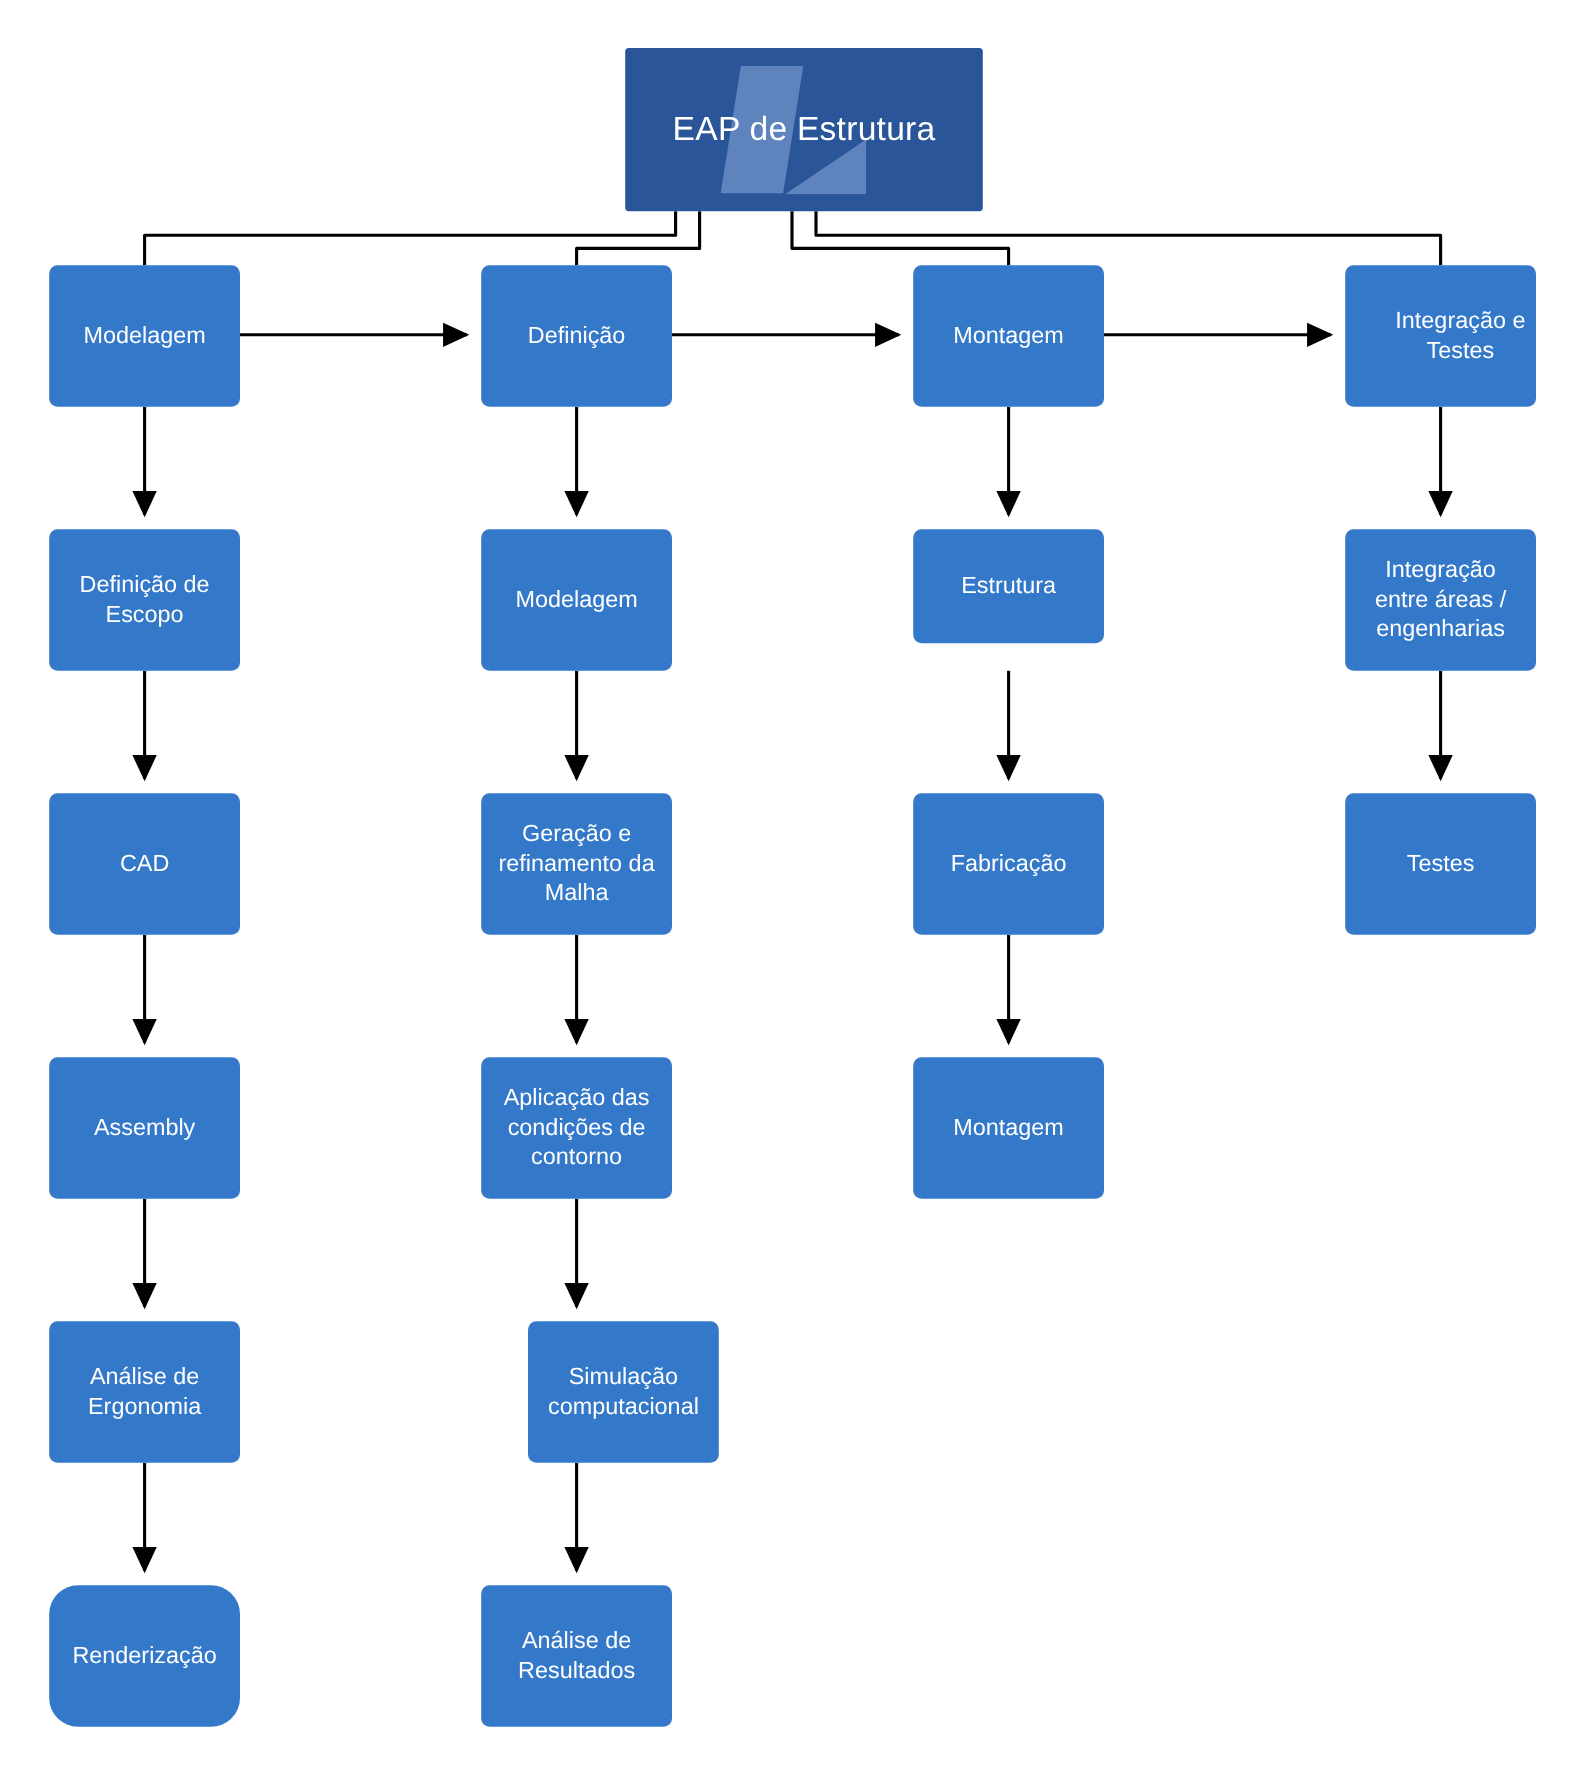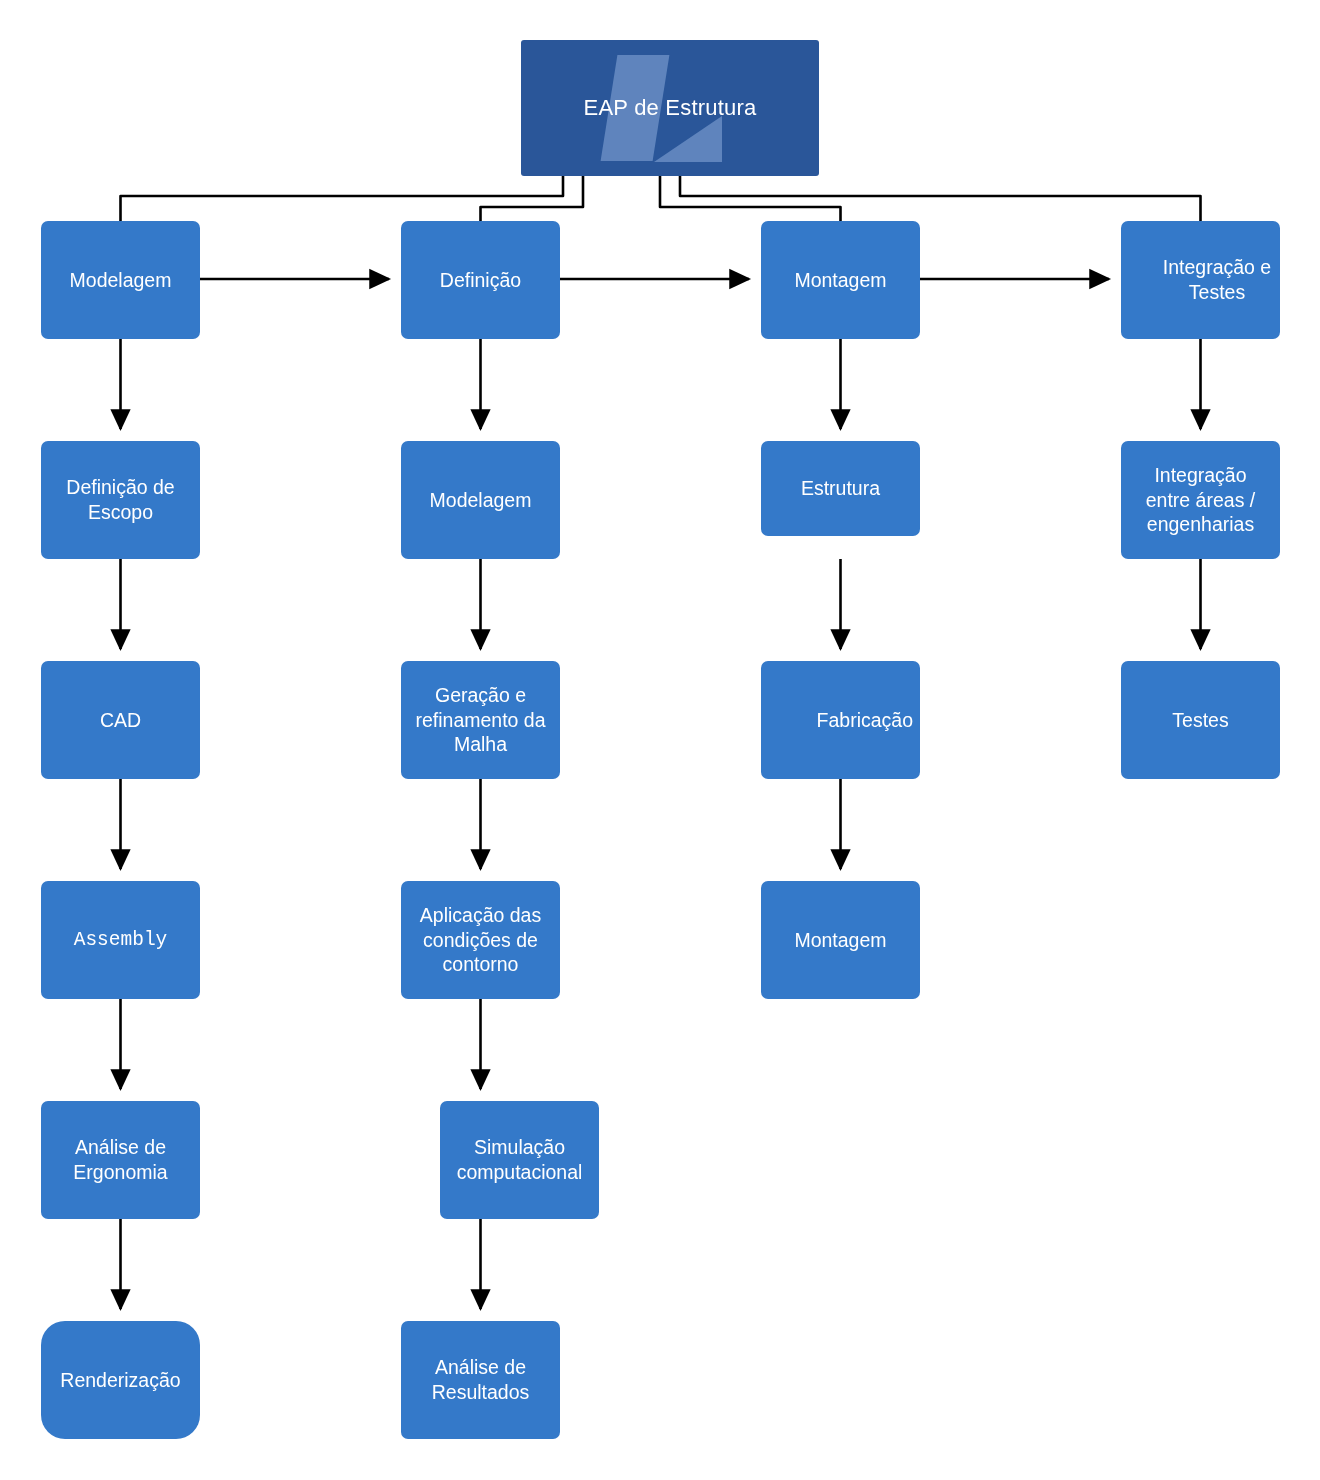--- a/index.html
+++ b/index.html
@@ -42,21 +42,21 @@
     z-index: 3;
   }
   .node.child {
     background: #3479C9;
     font-size: 19.5px;
     padding: 4px 7px;
   }
   .node.root {
     background: #2A5699;
     border-radius: 3px;
-    font-size: 22px;
+    font-size: 28px;
     overflow: hidden;
     letter-spacing: .2px;
   }
   .root .root-label {
     position: relative;
     z-index: 2;
   }
   
   .wm {
     position: absolute;
@@ -132,39 +132,39 @@
     <span class="wm wm-a"></span>
     <span class="wm wm-b"></span>
     <span class="root-label">EAP de Estrutura</span>
   </div>
 
   <div id="nodes-layer">
       <div class="node child" style="left: 41px; top: 221px; width: 159px; height: 118px;"><span>Modelagem</span></div>
       <div class="node child" style="left: 41px; top: 441px; width: 159px; height: 118px;"><span>Definição de
 Escopo</span></div>
       <div class="node child" style="left: 41px; top: 661px; width: 159px; height: 118px;"><span>CAD</span></div>
-      <div class="node child" style="left: 41px; top: 881px; width: 159px; height: 118px; font-family: Liberation Mono, monospace;"><span>Assembly</span></div>
+      <div class="node child" style="left: 41px; top: 881px; width: 159px; height: 118px;"><span>Assembly</span></div>
       <div class="node child" style="left: 41px; top: 1101px; width: 159px; height: 118px;"><span>Análise de
 Ergonomia</span></div>
       <div class="node child" style="left: 41px; top: 1321px; width: 159px; height: 118px; border-radius: 24px;"><span>Renderização</span></div>
       <div class="node child" style="left: 401px; top: 221px; width: 159px; height: 118px;"><span>Definição</span></div>
       <div class="node child" style="left: 401px; top: 441px; width: 159px; height: 118px;"><span>Modelagem</span></div>
       <div class="node child" style="left: 401px; top: 661px; width: 159px; height: 118px;"><span>Geração e
 refinamento da
 Malha</span></div>
       <div class="node child" style="left: 401px; top: 881px; width: 159px; height: 118px; text-align: center;"><span>Aplicação das
 condições de
 contorno</span></div>
       <div class="node child" style="left: 401px; top: 1101px; width: 159px; height: 118px; margin-left: 39px;"><span>Simulação
 computacional</span></div>
       <div class="node child" style="left: 401px; top: 1321px; width: 159px; height: 118px;"><span>Análise de
 Resultados</span></div>
       <div class="node child" style="left: 761px; top: 221px; width: 159px; height: 118px;"><span>Montagem</span></div>
       <div class="node child" style="left: 761px; top: 441px; width: 159px; height: 95px;"><span>Estrutura</span></div>
-      <div class="node child" style="left: 761px; top: 661px; width: 159px; height: 118px; justify-content: flex-end;"><span>Fabricação</span></div>
+      <div class="node child" style="left: 761px; top: 661px; width: 159px; height: 118px;"><span>Fabricação</span></div>
       <div class="node child" style="left: 761px; top: 881px; width: 159px; height: 118px;"><span>Montagem</span></div>
       <div class="node child" style="left: 1121px; top: 221px; width: 159px; height: 118px; padding-left: 40px;"><span>Integração e
 Testes</span></div>
       <div class="node child" style="left: 1121px; top: 441px; width: 159px; height: 118px;"><span>Integração
 entre áreas /
 engenharias</span></div>
       <div class="node child" style="left: 1121px; top: 661px; width: 159px; height: 118px;"><span>Testes</span></div>
     </div>
 
 </div>

